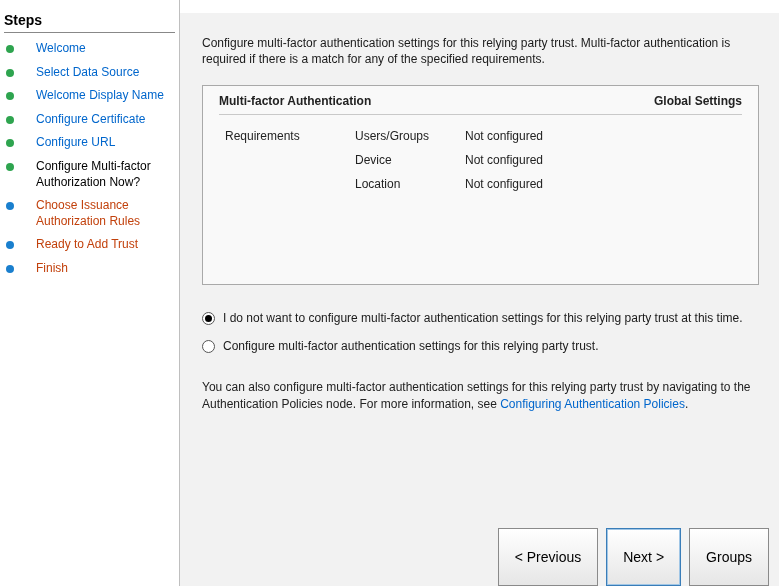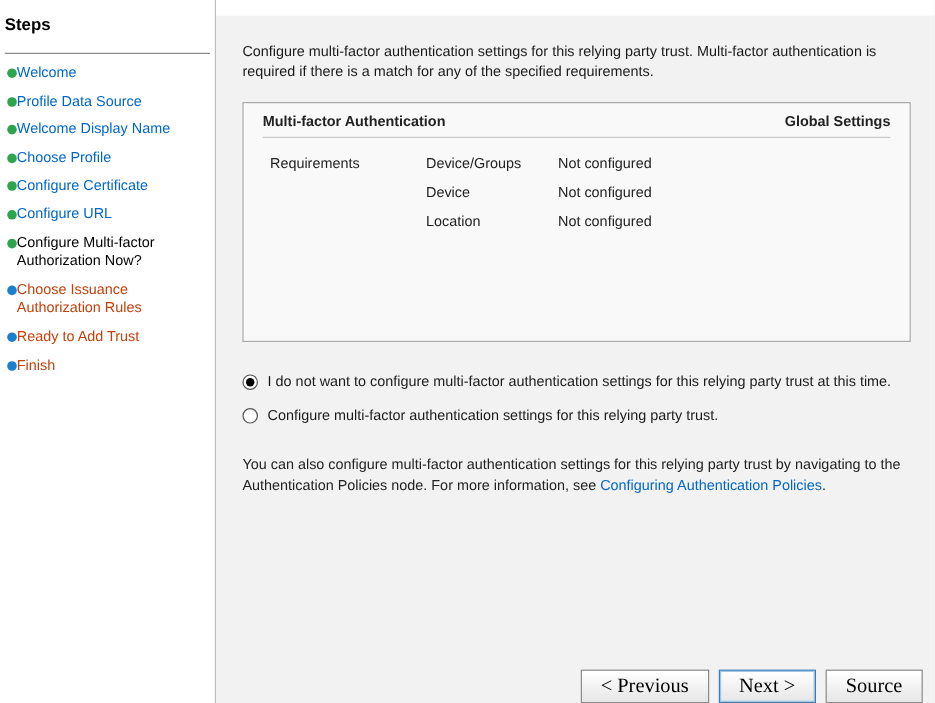--- a/index.html
+++ b/index.html
@@ -23,28 +23,28 @@
       width: 180px;
       background: #ffffff;
       border-right: 1px solid #bfbfbf;
       padding: 8px 4px 8px 4px;
       overflow: hidden;
     }
     .sidebar-title {
       font-weight: bold;
       font-size: 14px;
       color: #000;
-      padding: 4px 4px 16px 0;
+      padding: 4px 4px 4px 0;
       border-bottom: 1px solid #888;
       margin-bottom: 4px;
     }
     .step-item {
       display: flex;
       align-items: flex-start;
-      gap: 0;
+      gap: 22px;
       padding: 4px 2px;
       cursor: pointer;
       line-height: 1.3;
     }
     .step-bullet {
       width: 8px;
       height: 8px;
       border-radius: 50%;
       margin-top: 4px;
       flex-shrink: 0;
@@ -117,22 +117,22 @@
       position: absolute;
       right: 10px;
       bottom: 0;
       display: flex;
       gap: 8px;
       padding: 6px 0 0 0;
     }
     button.nav {
       border: 1px solid #8a8a8a;
       background: linear-gradient(#ffffff,#e6e6e6);
-      font-family: Liberation Serif, serif; font-size: 17px;
-      padding: 3px 16px;
+      font-family: Liberation Sans, sans-serif; font-size: 14px;
+      padding: 20px 16px;
       cursor: pointer;
       min-width: 74px;
     }
     button.nav.primary {
       border: 1px solid #3a7db8;
       box-shadow: 0 0 0 1px #a0c6e6 inset;
     }
   </style>
 </head>
 <body>
@@ -140,29 +140,25 @@
 <div class="wizard-body">
   <div class="sidebar">
     <div class="sidebar-title">Steps</div>
     <div id="steps-container">
         <div class="step-item done">
           <span class="step-bullet bullet-done"></span>
           <span class="step-label">Welcome</span>
         </div>
         <div class="step-item done">
           <span class="step-bullet bullet-done"></span>
-          <span class="step-label">Profile Data Source</span>
+          <span class="step-label">Select Data Source</span>
         </div>
         <div class="step-item done">
           <span class="step-bullet bullet-done"></span>
           <span class="step-label">Welcome Display Name</span>
-        </div>
-        <div class="step-item done">
-          <span class="step-bullet bullet-done"></span>
-          <span class="step-label">Choose Profile</span>
         </div>
         <div class="step-item done">
           <span class="step-bullet bullet-done"></span>
           <span class="step-label">Configure Certificate</span>
         </div>
         <div class="step-item done">
           <span class="step-bullet bullet-done"></span>
           <span class="step-label">Configure URL</span>
         </div>
         <div class="step-item current">
@@ -187,21 +183,21 @@
   <div class="content">
     <div class="intro-text">Configure multi-factor authentication settings for this relying party trust. Multi-factor authentication is required if there is a match for any of the specified requirements.</div>
 
     <div class="mfa-box">
       <div class="mfa-header">
         <span>Multi-factor Authentication</span>
         <span>Global Settings</span>
       </div>
       <div class="req-table" id="req-table">
         <div>Requirements</div>
-        <div>Device/Groups</div>
+        <div>Users/Groups</div>
           <div>Not configured</div>
       <div></div>
           <div>Device</div>
           <div>Not configured</div>
           <div></div>
           <div>Location</div>
           <div>Not configured</div>
         </div>
     </div>
 
@@ -214,16 +210,16 @@
       <span class="radio-label">Configure multi-factor authentication settings for this relying party trust.</span>
     </div>
 
     <div class="footnote">
       <span>You can also configure multi-factor authentication settings for this relying party trust by navigating to the Authentication Policies node. For more information, see </span><a>Configuring Authentication Policies</a><span>.</span>
     </div>
 
     <div class="button-bar">
       <button class="nav">&lt; Previous</button>
       <button class="nav primary">Next &gt;</button>
-      <button class="nav">Source</button>
+      <button class="nav">Groups</button>
     </div>
   </div>
 </div>
 
 </body></html>

